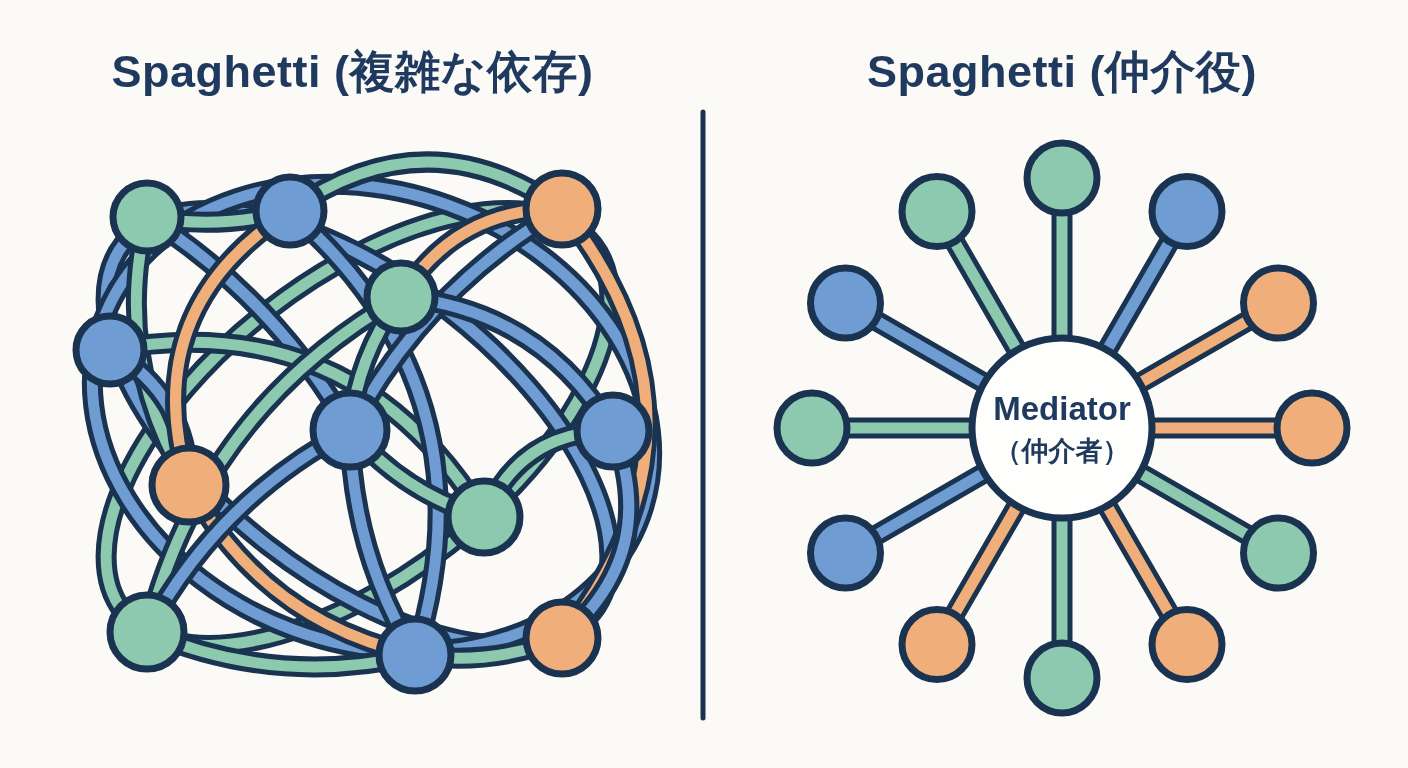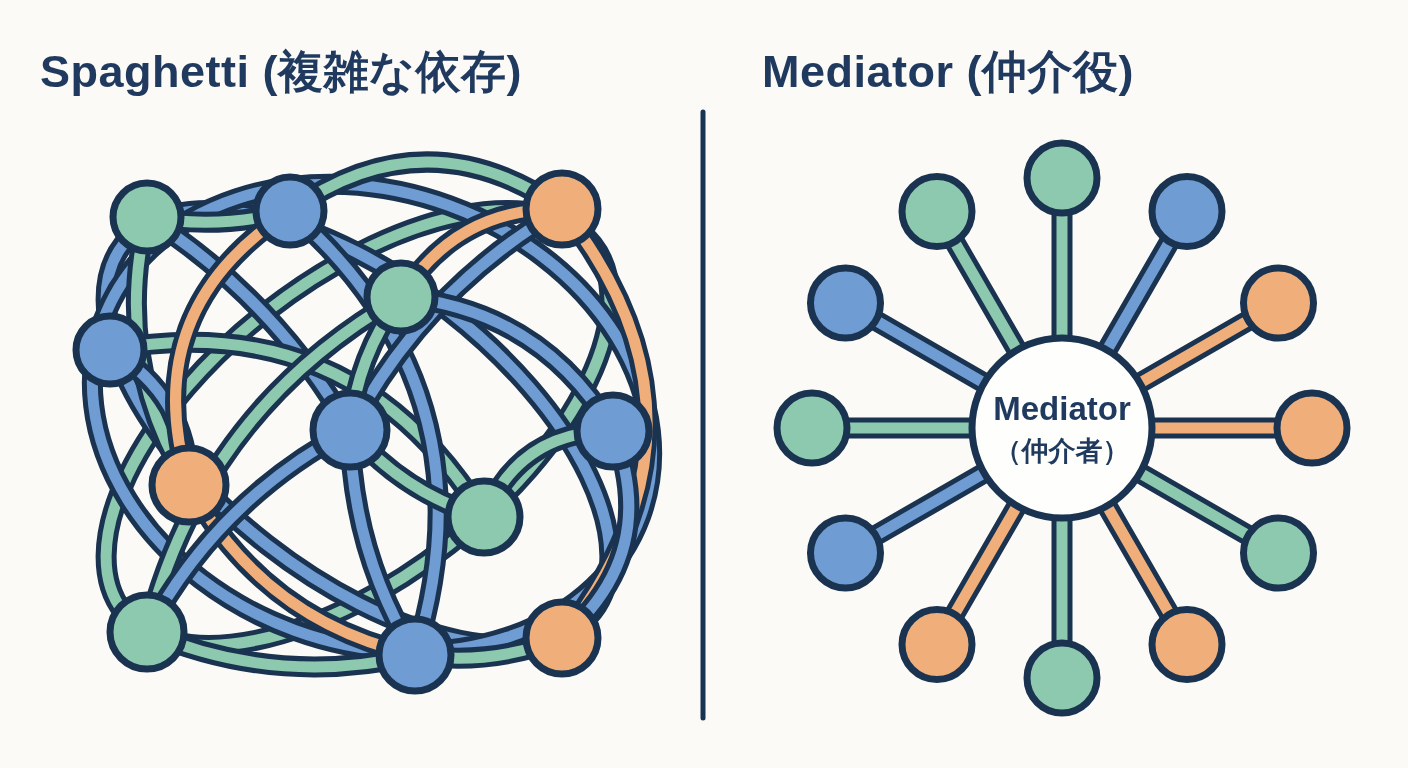--- a/index.html
+++ b/index.html
@@ -16,21 +16,21 @@
   svg.scene {
     position: absolute;
     left: 0; top: 0;
   }
   .panel-title {
     position: absolute;
     top: 42px;
     font-size: 45px;
     font-weight: 700;
     letter-spacing: 0.5px;
-    text-align: left;
+    text-align: center;
     color: #1F3A5E;
     white-space: nowrap;
   }
   .panel-title.left  { left: 40px;  width: 625px; }
   .panel-title.right { left: 762px; width: 600px; }
 </style>
 </head>
 <body>
 
 <div class="canvas">
@@ -138,14 +138,14 @@
       <circle cx="1278.5063509461097" cy="553" r="35" fill="#8CC9AE" stroke="#1A3350" stroke-width="7"></circle>
       <circle cx="1187" cy="644.5063509461097" r="35" fill="#F0AF7A" stroke="#1A3350" stroke-width="7"></circle>
       <circle cx="1062" cy="678" r="35" fill="#8CC9AE" stroke="#1A3350" stroke-width="7"></circle>
       <circle cx="937" cy="644.5063509461097" r="35" fill="#F0AF7A" stroke="#1A3350" stroke-width="7"></circle>
       <circle cx="845.4936490538904" cy="553.0000000000001" r="35" fill="#6F9CD2" stroke="#1A3350" stroke-width="7"></circle>
       <circle cx="812" cy="428.00000000000006" r="35" fill="#8CC9AE" stroke="#1A3350" stroke-width="7"></circle>
       <circle cx="845.4936490538903" cy="303" r="35" fill="#6F9CD2" stroke="#1A3350" stroke-width="7"></circle>
       <circle cx="936.9999999999999" cy="211.4936490538904" r="35" fill="#8CC9AE" stroke="#1A3350" stroke-width="7"></circle>
     </svg>
   <div class="panel-title left">Spaghetti (複雑な依存)</div>
-  <div class="panel-title right">Mediator (仲介役)</div>
+  <div class="panel-title right">Spaghetti (仲介役)</div>
 </div>
 
 </body></html>

